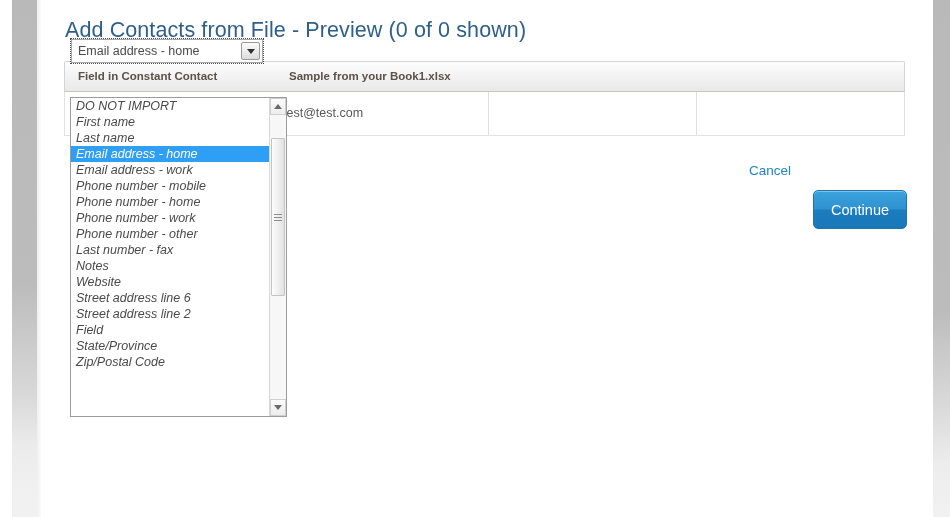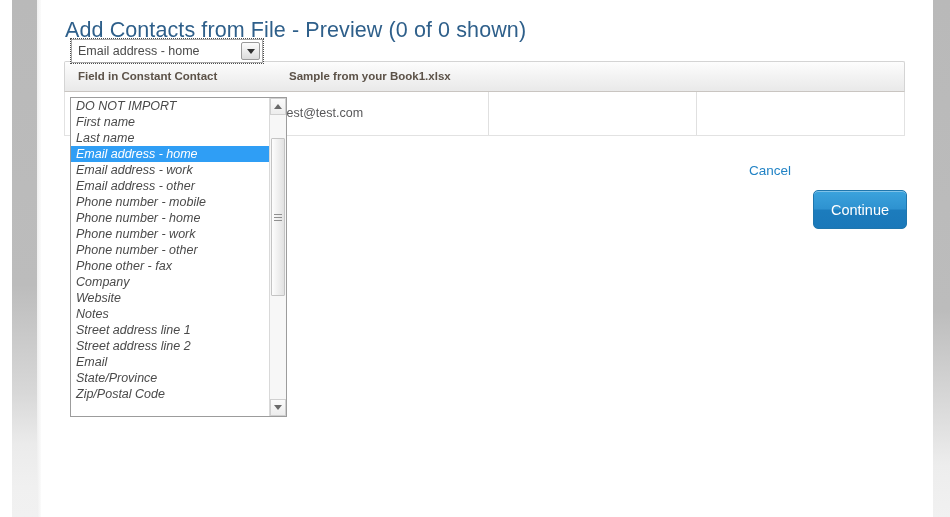--- a/index.html
+++ b/index.html
@@ -343,32 +343,30 @@
       </div>
     </div>
 
     <div class="dropdown-list">
       <div class="options-viewport" id="options-viewport">
           <div class="option">DO NOT IMPORT</div>
           <div class="option">First name</div>
           <div class="option">Last name</div>
           <div class="option selected">Email address - home</div>
           <div class="option">Email address - work</div>
-          <div class="option">Email address - other</div>
           <div class="option">Phone number - mobile</div>
           <div class="option">Phone number - home</div>
           <div class="option">Phone number - work</div>
           <div class="option">Phone number - other</div>
-          <div class="option">Phone other - fax</div>
-          <div class="option">Company</div>
+          <div class="option">Last number - fax</div>
+          <div class="option">Notes</div>
           <div class="option">Website</div>
-          <div class="option">Notes</div>
-          <div class="option">Street address line 1</div>
+          <div class="option">Street address line 6</div>
           <div class="option">Street address line 2</div>
-          <div class="option">Email</div>
+          <div class="option">Field</div>
           <div class="option">State/Province</div>
           <div class="option">Zip/Postal Code</div>
         </div>
 
       <div class="dd-scrollbar">
         <div class="sb-btn up">
           <span class="sb-up-glyph"></span>
         </div>
         <div class="sb-track">
           <div class="sb-thumb">

